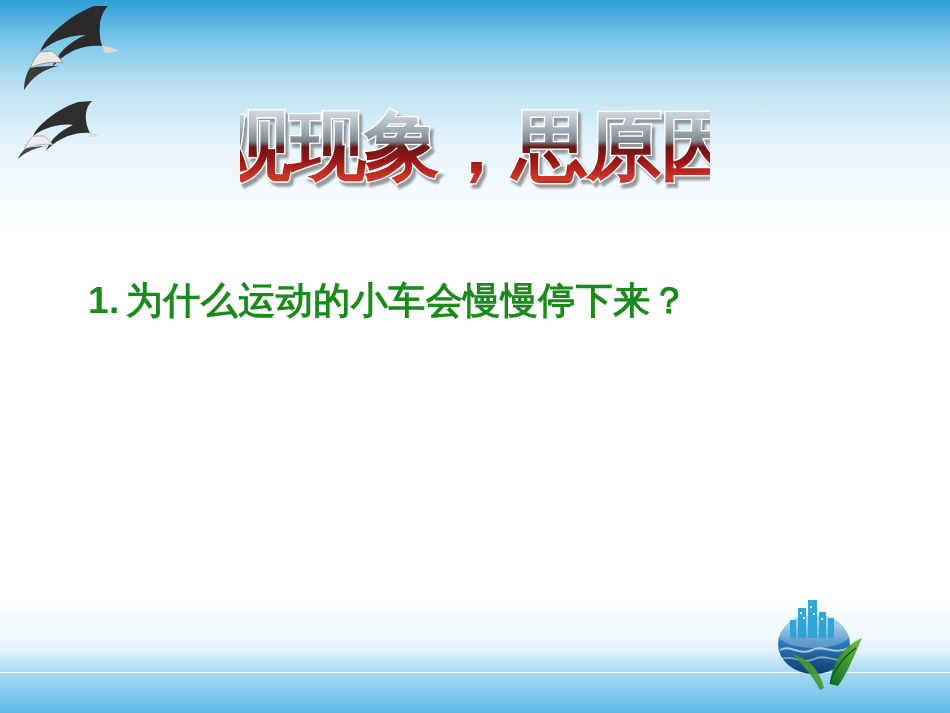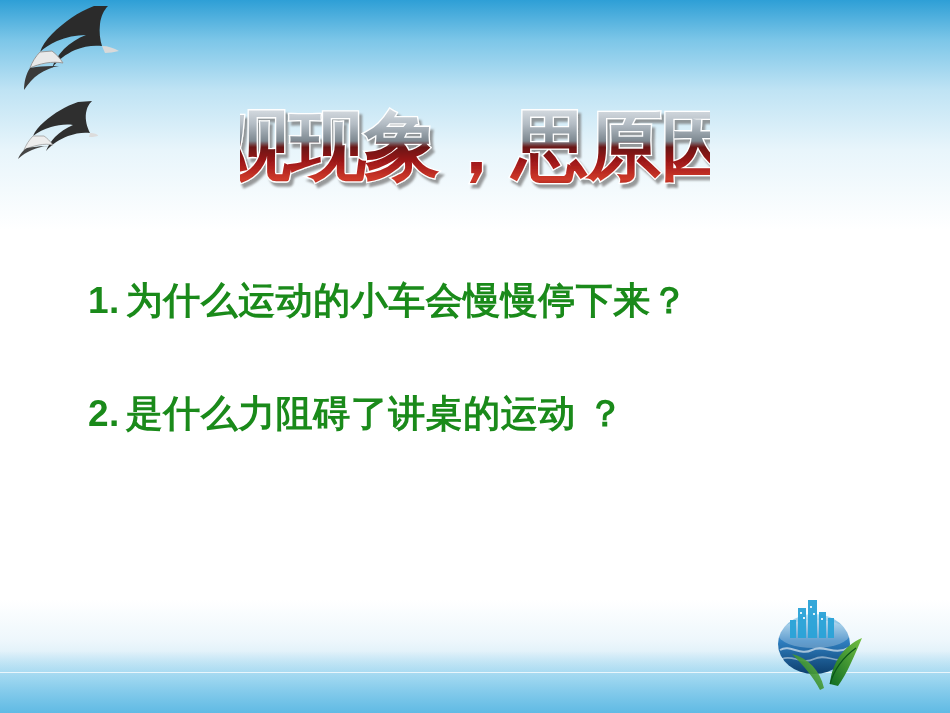--- a/index.html
+++ b/index.html
@@ -146,23 +146,20 @@
         </filter>
       </defs>
       <text id="title-text" x="235" y="80" text-anchor="middle" font-family="'DejaVu Sans','Liberation Sans',sans-serif" font-size="76" font-weight="bold" letter-spacing="-2" fill="url(#wa)" stroke="#ffffff" stroke-width="2.6" paint-order="stroke fill" filter="url(#sh)">观现象，思原因</text>
     </svg>
   </div>
 
   <div class="questions">
     <div class="q-item first">
       <span class="q-num">1.</span><span>为什么运动的小车会慢慢停下来？</span>
     </div>
-    <div class="q-item">
-      <span class="q-num">2.</span><span>是什么力阻碍了讲桌的运动 ？</span>
-    </div>
   </div>
 
   <div class="logo">
     <svg width="110" height="105" viewBox="0 0 110 105">
       <defs>
         <linearGradient id="globe" x1="0" y1="0" x2="0" y2="1">
           <stop offset="0%" stop-color="#bfe6f7"></stop>
           <stop offset="45%" stop-color="#2f7fc0"></stop>
           <stop offset="100%" stop-color="#0d3f6e"></stop>
         </linearGradient>

